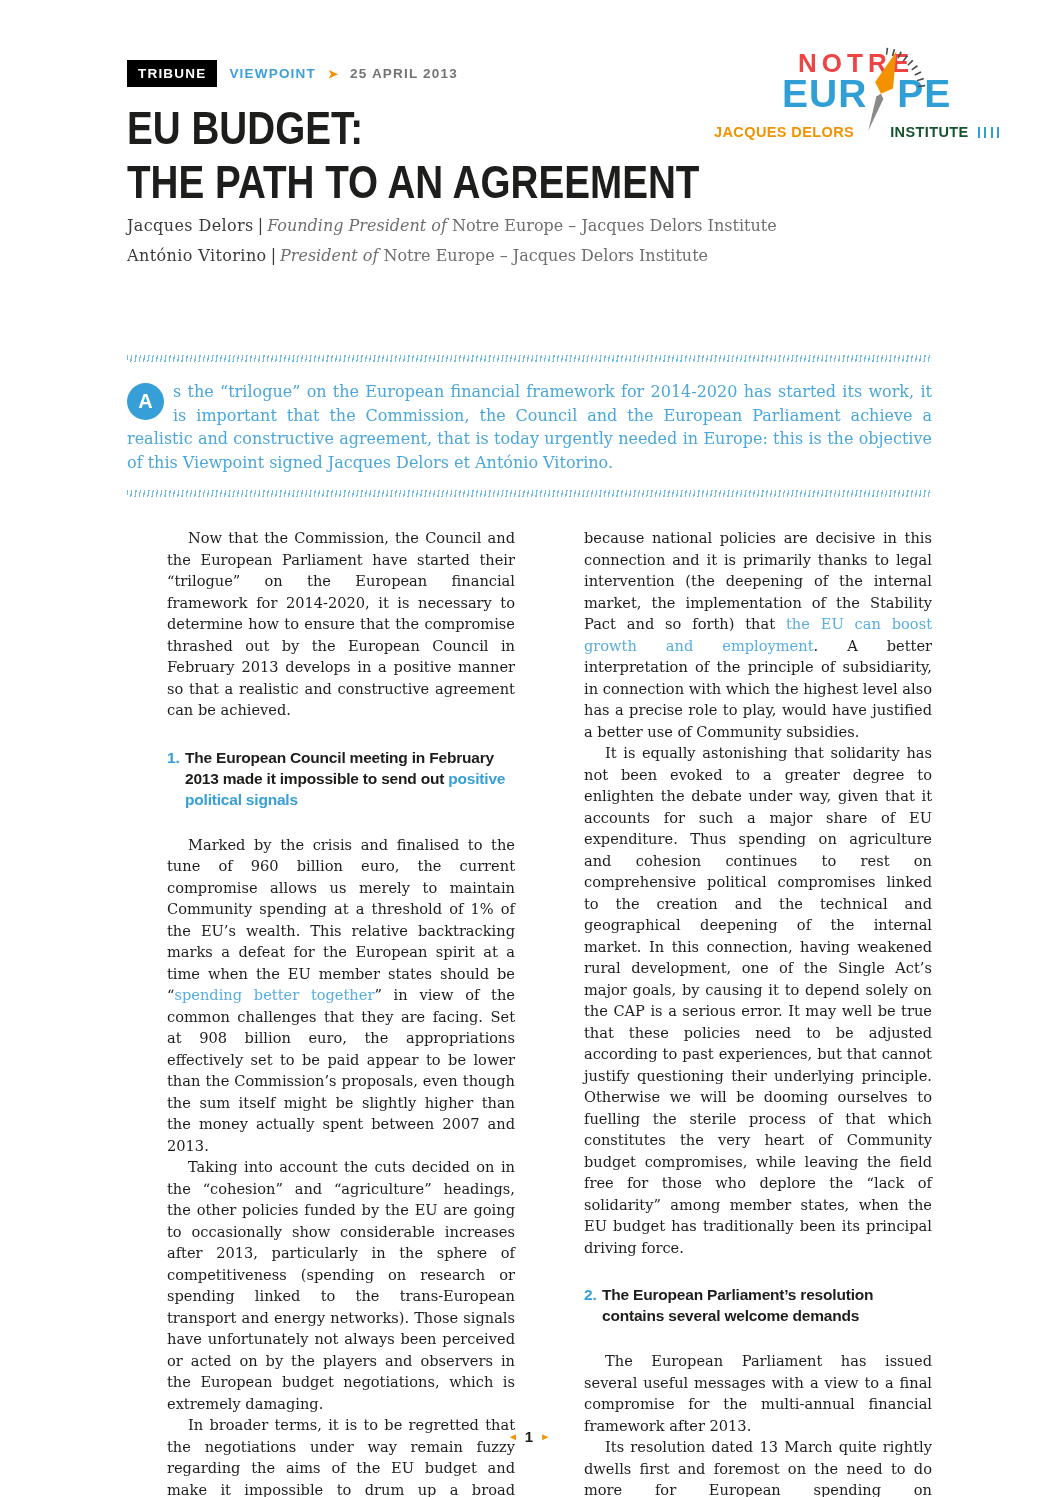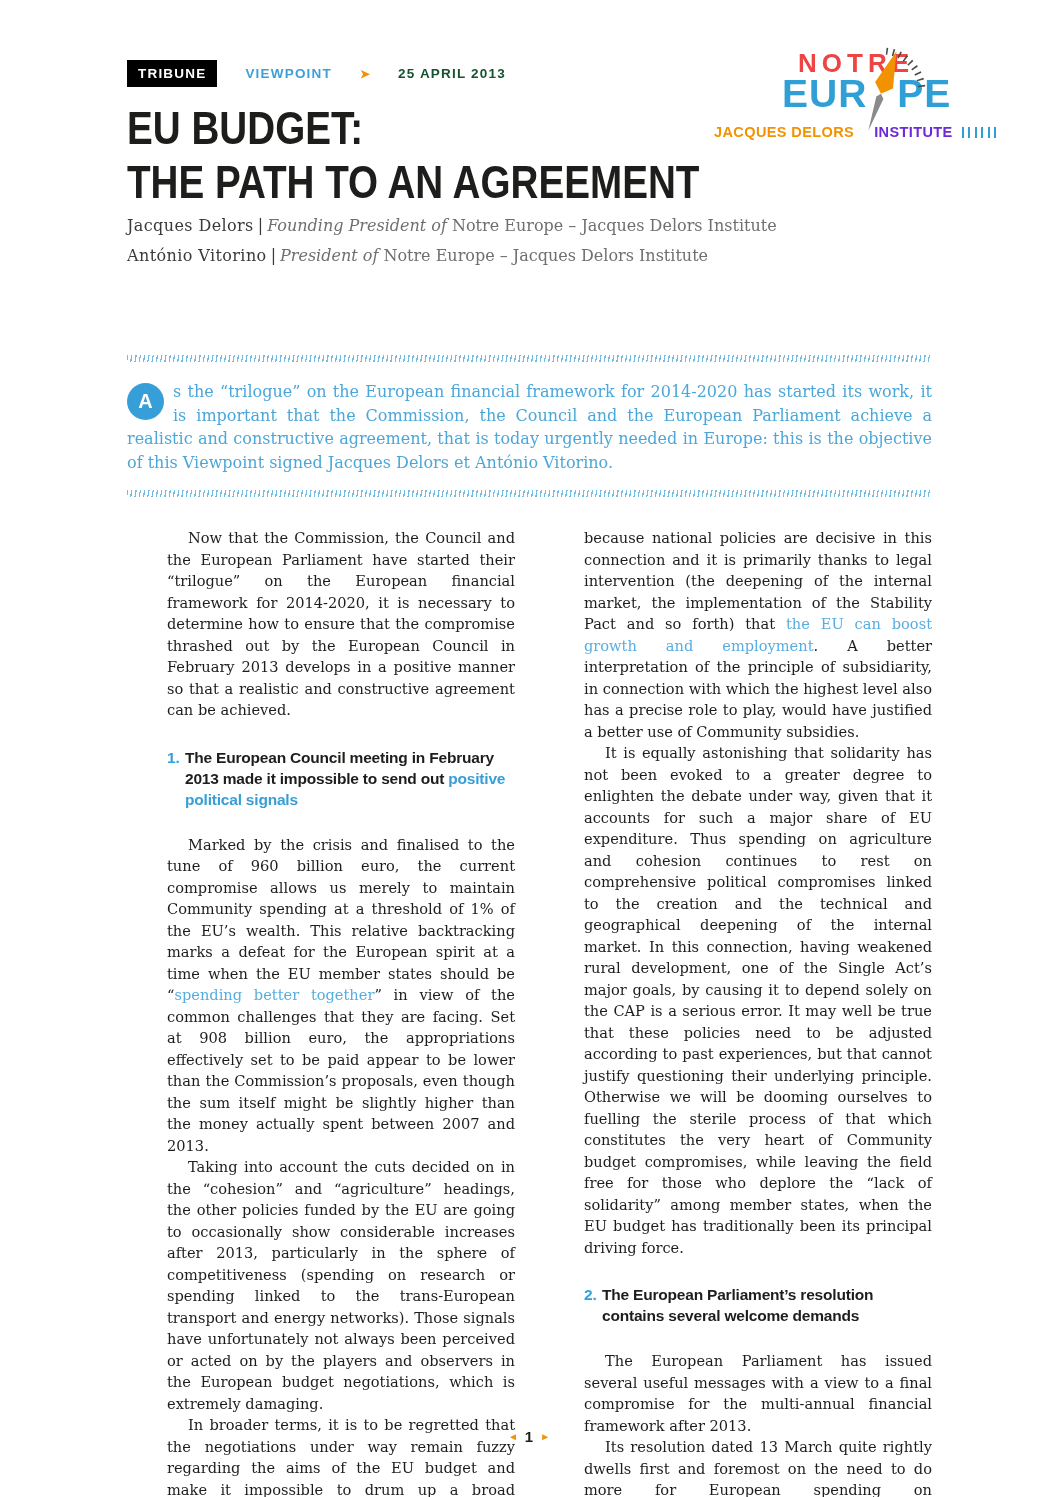--- a/index.html
+++ b/index.html
@@ -5,27 +5,27 @@
   * { margin:0; padding:0; box-sizing:border-box; }
   html, body { background:#ffffff; }
   .page {
     position:relative; width:1058px; height:1497px; margin:0 auto;
     background:#ffffff; color:#1d1d1b; overflow:hidden;
     font-family:"DejaVu Serif", serif;
   }
   .content { padding:60px 126px 0 127px; }
 
   
-  .kicker { display:flex; align-items:center; gap:28px;
+  .kicker { display:flex; align-items:center; gap:12px;
     font-family:"Liberation Sans", sans-serif; font-weight:bold;
     font-size:13.5px; letter-spacing:1.2px; }
   .tribune-box { background:#000; color:#fff; padding:6px 11px; }
   .viewpoint { color:#3ea0d6; }
   .kicker-arrow { color:#f39200; font-size:12px; letter-spacing:0; }
-  .kicker-date { color:#14532d; }
+  .kicker-date { color:#737373; }
 
   
   .title { margin-top:14px; font-family:"Liberation Sans", sans-serif;
     font-weight:700; font-size:46px; line-height:54px; color:#1d1d1b;
     transform:scaleX(0.84); transform-origin:left top; white-space:nowrap; }
 
   
   .authors { margin-top:2px; }
   .author-line { font-size:16px; line-height:30px; color:#706f6f; }
   .author-name { color:#3a3a39; letter-spacing:0.4px; }
@@ -38,21 +38,21 @@
   .logo-notre { position:absolute; top:6px; left:98px; font-size:26px;
     letter-spacing:5px; color:#ef4444; }
   .logo-europe { position:absolute; top:30px; left:82px; font-size:39px;
     letter-spacing:1px; color:#2f9fd6; display:flex; align-items:flex-start; }
   .o-slot { position:relative; display:inline-block; width:30px; height:38px; }
   .compass-svg { position:absolute; left:-9px; top:-27px; width:80px; height:112px; overflow:visible; }
   .logo-sub { position:absolute; top:82px; left:0; right:0; display:flex;
     align-items:center; padding-left:14px; white-space:nowrap;
     font-size:14.5px; letter-spacing:0.4px; }
   .logo-jd { color:#f39200; }
-  .logo-inst { color:#6d28d9; margin-left:20px; }
+  .logo-inst { color:#14532d; margin-left:36px; }
   .logo-ticks { width:54px; height:11px; margin-left:9px;
     background:repeating-linear-gradient(90deg,#2f9fd6 0,#2f9fd6 2px,transparent 2px,transparent 6.5px); }
 
   
   .separator { height:7px;
     background:repeating-linear-gradient(100deg,#74bce2 0,#74bce2 1.3px,transparent 1.3px,transparent 4.2px); }
   .sep-1 { margin-top:84px; }
   .sep-2 { margin-top:16px; }
 
   

